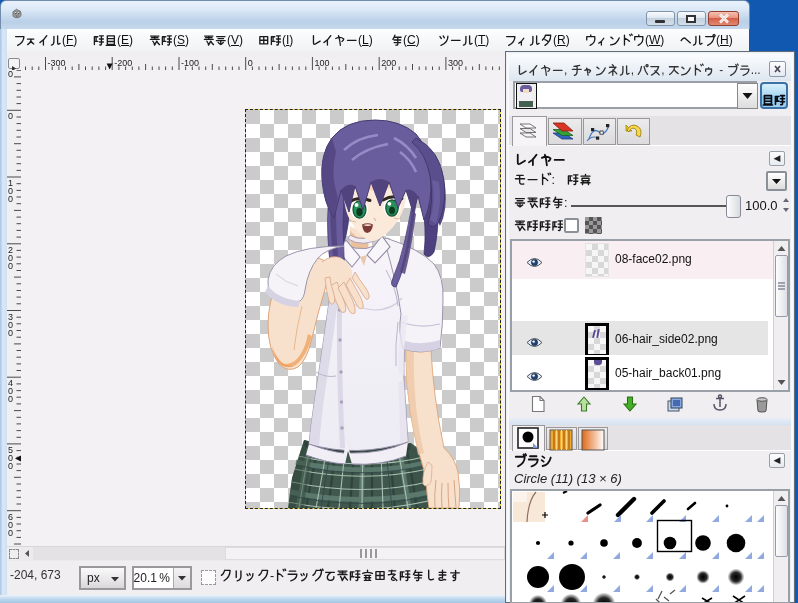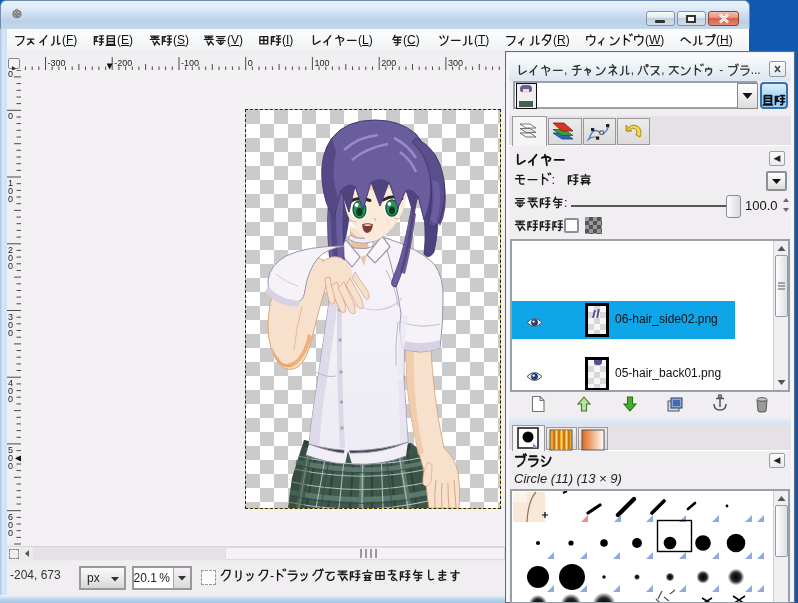--- a/index.html
+++ b/index.html
@@ -633,21 +633,30 @@
         <path d="M1.4 1.6 H8.6 M5 1.6 V4.2 M2.2 3 H7.8 M1.2 4.5 H8.8 M3.3 6 C4.2 7 4.6 8 4.8 9.4 M6.7 6 C6.1 7.2 5.5 8.3 4.8 9.4 M6.7 6 C7.5 7.4 8.3 8.4 9.1 9" transform="translate(0,0) scale(1)" fill="none" stroke="#1a1a1a" stroke-width="1.15" stroke-linecap="round" stroke-linejoin="round"></path>
         <path d="M1.2 2.2 V9 M1.2 2.2 H4.2 M1.2 6.2 H4.2 M2.7 2.2 V6.2 M5.6 1.4 H9 M7.3 1.4 V8.4 C7.3 9.2 6.7 9.5 5.8 9.3 M5.6 4.1 H9 M5.6 6.7 H9" transform="translate(10.4,0) scale(1)" fill="none" stroke="#1a1a1a" stroke-width="1.15" stroke-linecap="round" stroke-linejoin="round"></path>
         <path d="M1.2 2.2 V9 M1.2 2.2 H4.2 M1.2 6.2 H4.2 M2.7 2.2 V6.2 M5.6 1.4 H9 M7.3 1.4 V8.4 C7.3 9.2 6.7 9.5 5.8 9.3 M5.6 4.1 H9 M5.6 6.7 H9" transform="translate(20.8,0) scale(1)" fill="none" stroke="#1a1a1a" stroke-width="1.15" stroke-linecap="round" stroke-linejoin="round"></path>
         <path d="M1.2 2.2 V9 M1.2 2.2 H4.2 M1.2 6.2 H4.2 M2.7 2.2 V6.2 M5.6 1.4 H9 M7.3 1.4 V8.4 C7.3 9.2 6.7 9.5 5.8 9.3 M5.6 4.1 H9 M5.6 6.7 H9" transform="translate(31.2,0) scale(1)" fill="none" stroke="#1a1a1a" stroke-width="1.15" stroke-linecap="round" stroke-linejoin="round"></path>
       </svg></div>
     <div class="abs" style="left:58px;top:166px;width:15px;height:15px;border:2px solid #8a9098;background:#fff;box-sizing:border-box;border-radius:2px"></div>
     <div class="abs" style="left:79px;top:165px;width:17px;height:17px;
  background-image:linear-gradient(45deg,#555 25%,transparent 25%,transparent 75%,#555 75%),linear-gradient(45deg,#555 25%,transparent 25%,transparent 75%,#555 75%);
  background-position:0 0,4px 4px;background-size:8px 8px;background-color:#999"></div>
     <div class="abs" style="left:4px;top:187px;width:280px;height:153px;background:#fff;border:2px solid #9aa0a8;box-sizing:border-box;overflow:hidden">
-      <div class="abs" style="left:0;top:60px;width:223px;height:38px;background:#0ea5e9">
+      <div class="abs" style="left:0;top:0px;width:276px;height:38px;background:#f9eef1">
+        <div class="abs" style="left:14px;top:13px"><svg width="17" height="11" viewBox="0 0 17 11">
+<path d="M1 5.5 Q8.5 -2.5 16 5.5 Q8.5 13.5 1 5.5 Z" fill="#e8ecf2" stroke="#456" stroke-width="1"></path>
+<circle cx="8.5" cy="5.5" r="3.1" fill="#247" stroke="#123" stroke-width="0.7"></circle>
+<circle cx="7.6" cy="4.6" r="1.2" fill="#fff"></circle>
+          </svg></div>
+        <div class="abs" style="left:73px;top:2px;width:24px;height:34px;border:1px solid #e4e4e4;background-image:linear-gradient(45deg,#d8d8d8 25%,transparent 25%,transparent 75%,#d8d8d8 75%),linear-gradient(45deg,#d8d8d8 25%,transparent 25%,transparent 75%,#d8d8d8 75%);background-position:0 0,6px 6px;background-size:12px 12px;background-color:#f6f6f6;box-sizing:border-box"></div>
+        <div class="abs nw" style="left:103px;top:11px;font-size:12px;color:#111">08-face02.png</div>
+      </div>
+      <div class="abs" style="left:0;top:80px;width:256px;height:38px;background:#e5e5e5">
         <div class="abs" style="left:14px;top:13px"><svg width="17" height="11" viewBox="0 0 17 11">
 <path d="M1 5.5 Q8.5 -2.5 16 5.5 Q8.5 13.5 1 5.5 Z" fill="#e8ecf2" stroke="#456" stroke-width="1"></path>
 <circle cx="8.5" cy="5.5" r="3.1" fill="#247" stroke="#123" stroke-width="0.7"></circle>
 <circle cx="7.6" cy="4.6" r="1.2" fill="#fff"></circle>
           </svg></div>
         <div class="abs" style="left:73px;top:2px;width:24px;height:34px;border:3px solid #000;background-image:linear-gradient(45deg,#d8d8d8 25%,transparent 25%,transparent 75%,#d8d8d8 75%),linear-gradient(45deg,#d8d8d8 25%,transparent 25%,transparent 75%,#d8d8d8 75%);background-position:0 0,6px 6px;background-size:12px 12px;background-color:#f6f6f6;box-sizing:border-box">
           <div class="abs" style="left:5px;top:4px;width:2px;height:8px;background:#5b4c94;transform:rotate(14deg)"></div>
           <div class="abs" style="left:9px;top:3px;width:2px;height:9px;background:#5b4c94;transform:rotate(10deg)"></div>
         </div>
         <div class="abs nw" style="left:103px;top:11px;font-size:12px;color:#111">06-hair_side02.png</div>
@@ -727,21 +736,21 @@
           </linearGradient>
         </defs>
         <rect x="3" y="2" width="22" height="20" fill="url(#gOr)" stroke="#555" stroke-width="1"></rect>
       </svg></div>
     <div class="abs nw" style="left:8px;top:401px;font-size:13px;color:#111"><svg width="39.0" height="13.0" viewBox="0 0 31.2 10" style="vertical-align:-0.14em;overflow:visible">
         <path d="M1.4 2 H8.6 C8.6 5.1 6.6 8.1 3.2 9.7 M7.6 0.2 L8.2 1.3 M9.1 -0.2 L9.7 0.9" transform="translate(0,0) scale(1)" fill="none" stroke="#111" stroke-width="1.44" stroke-linecap="round" stroke-linejoin="round"></path>
         <path d="M2.4 1.6 H7.6 M1.4 4.2 H8.6 C8.6 6.7 6.8 8.7 3.6 9.7" transform="translate(10.4,0) scale(1)" fill="none" stroke="#111" stroke-width="1.44" stroke-linecap="round" stroke-linejoin="round"></path>
         <path d="M1.9 1.7 L3.5 2.9 M1.3 4.7 L2.9 5.9 M2.1 9.4 C4.9 9 7.6 6.6 8.6 2.6" transform="translate(20.8,0) scale(1)" fill="none" stroke="#111" stroke-width="1.44" stroke-linecap="round" stroke-linejoin="round"></path>
       </svg></div>
     <div class="abs" style="left:263px;top:401px;width:16px;height:15px;border:1px solid #98a0a8;border-radius:2px;background:linear-gradient(#fcfcfd,#e8ecf0);box-sizing:border-box;text-align:center;font-size:9px;color:#222;line-height:13px">◀</div>
-    <div class="abs nw" style="left:8px;top:419px;font-size:13px;font-style:italic;color:#222">Circle (11) (13 × 9)</div>
+    <div class="abs nw" style="left:8px;top:419px;font-size:13px;font-style:italic;color:#222">Circle (11) (13 × 6)</div>
     <div class="abs" style="left:4px;top:437px;width:280px;height:115px;background:#fff;border:2px solid #9aa0a8;box-sizing:border-box;overflow:hidden">
       <svg class="abs" style="left:0;top:0" width="258" height="113" viewBox="0 0 258 113">
         <rect x="1" y="1" width="32" height="30" fill="#f8e8d8"></rect>
 <path d="M24 1 Q16 10 15 31" fill="none" stroke="#907060" stroke-width="1.2"></path>
 <path d="M1 1 h14 v10 h-14 Z" fill="#fff" opacity="0.5"></path>
 <path d="M30 24 h6 M33 21 v6" stroke="#000" stroke-width="1.2"></path>
         <path d="M51 2 L55 0" stroke="#000" stroke-width="2"></path>
         <path d="M66 1 L60 1 Z" fill="none"></path>
         <path d="M76 22 L88 14" stroke="#000" stroke-width="3.2" stroke-linecap="round"></path>
         <path d="M106 24 L122 8" stroke="#000" stroke-width="4.4" stroke-linecap="round"></path>

